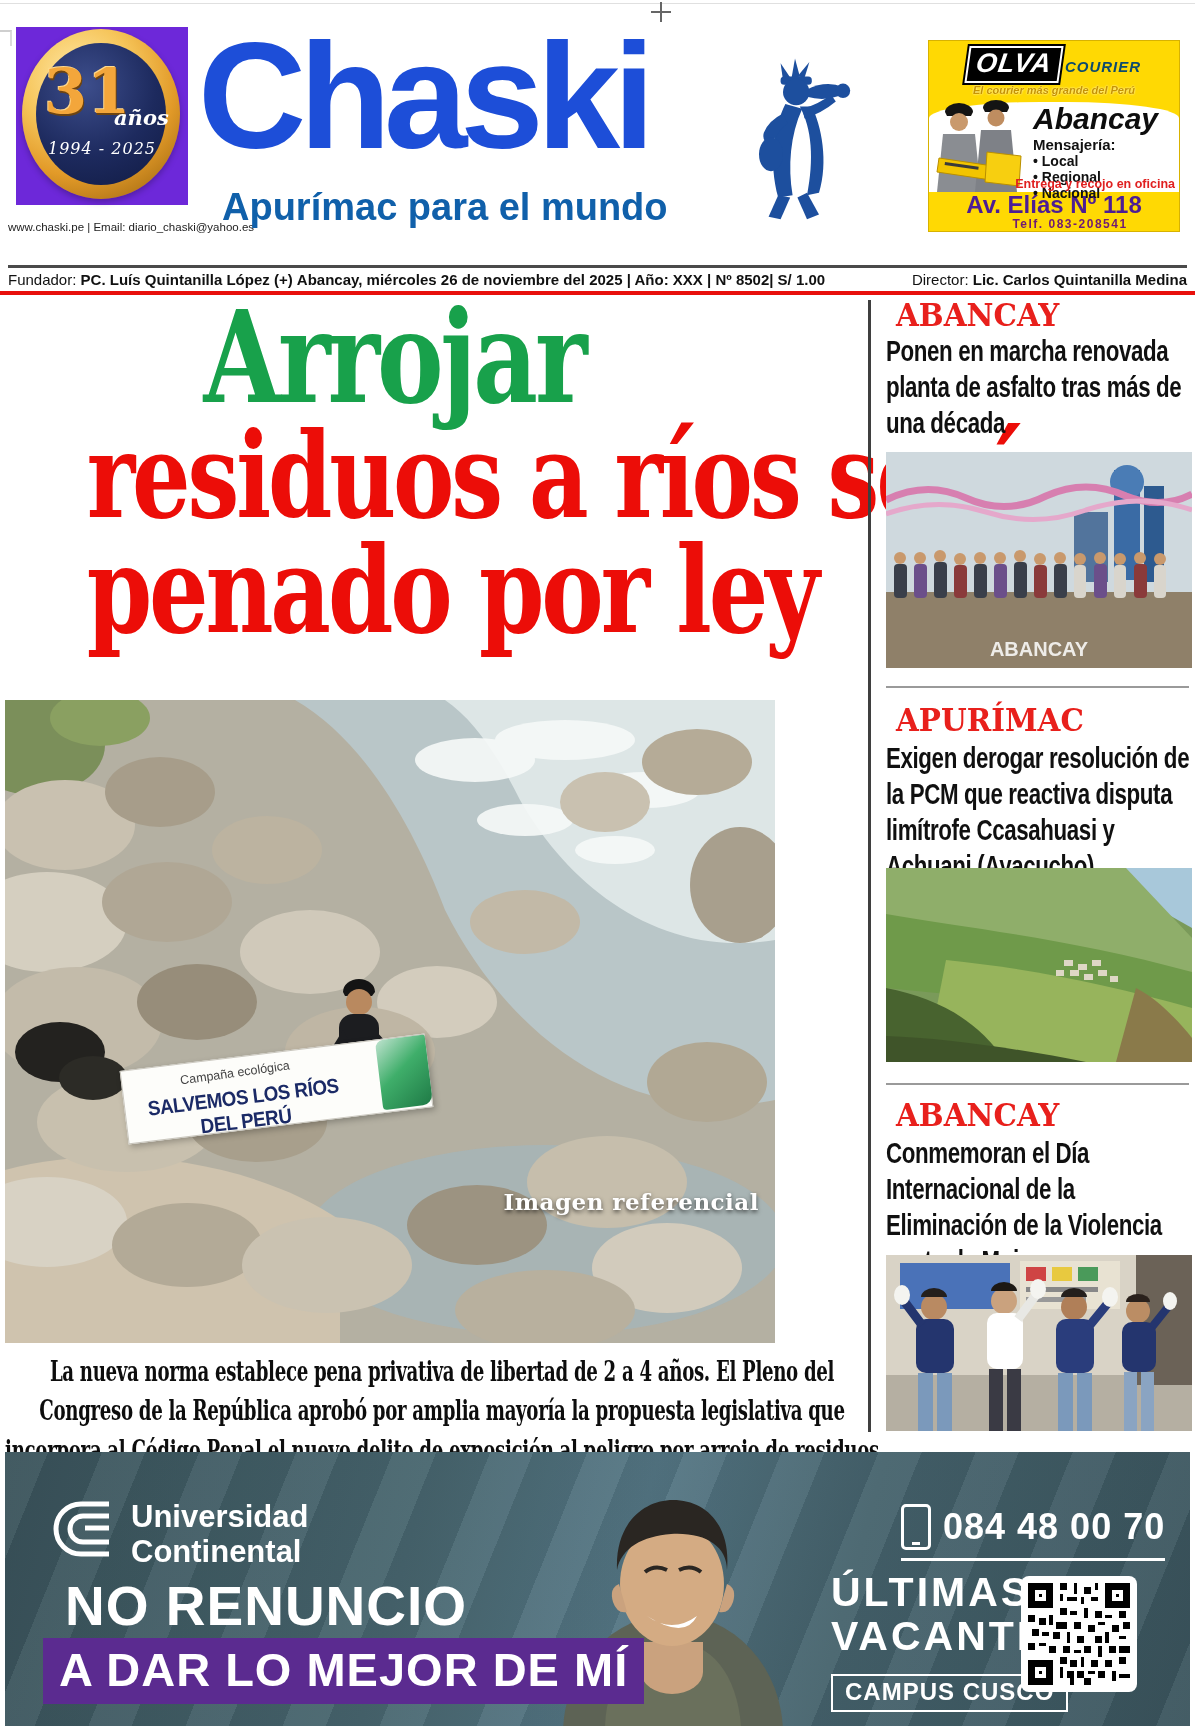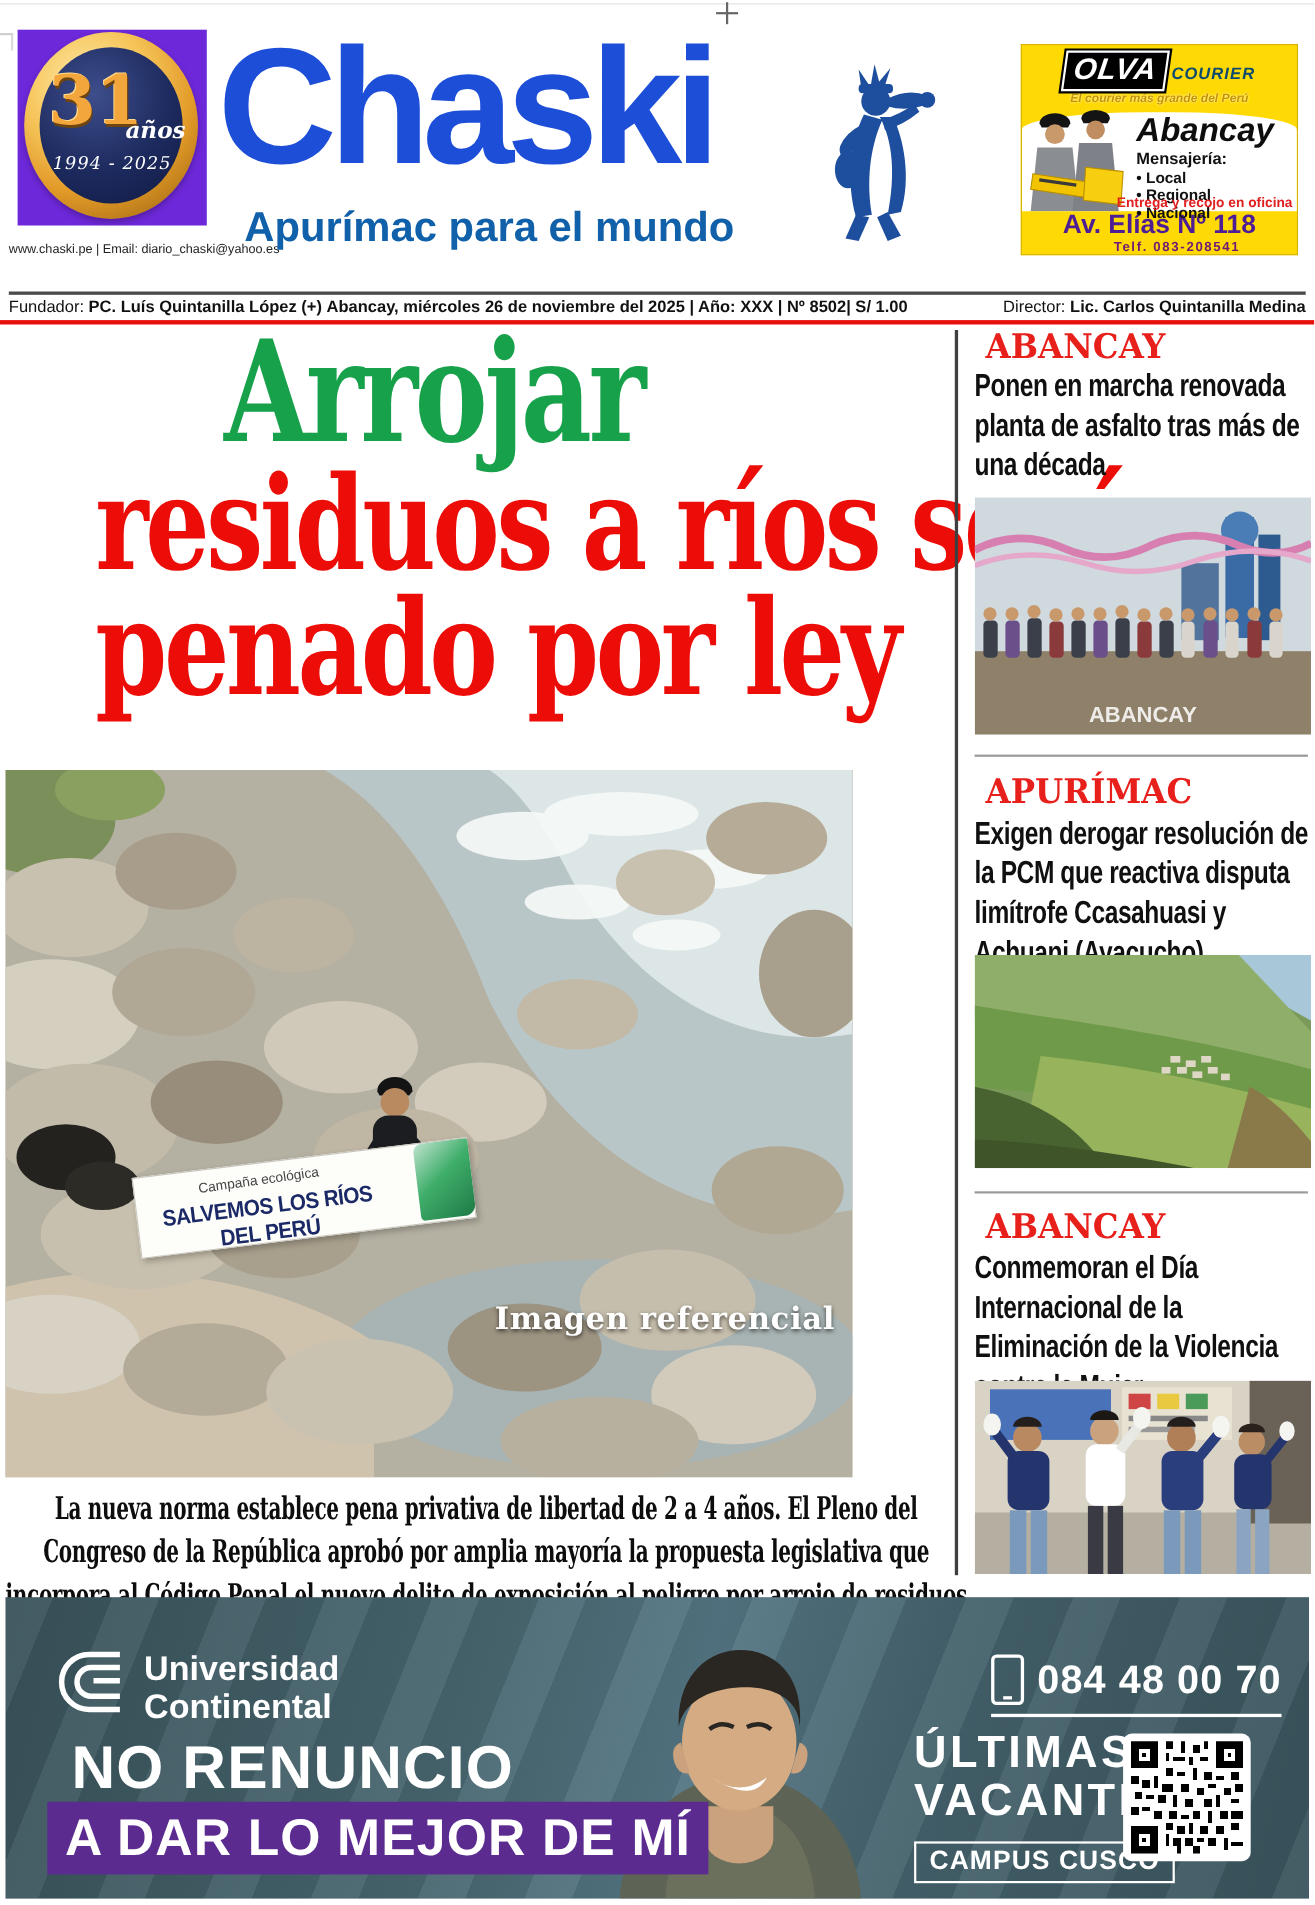--- a/index.html
+++ b/index.html
@@ -67,21 +67,21 @@
 
   .photo-main{position:absolute;left:5px;top:700px;width:770px;height:643px;overflow:hidden;background:#b7b3a6;}
   .banner{position:absolute;left:118px;top:352px;width:305px;height:72px;background:#fdfdfa;
      border:1px solid #c9c6bd;transform:rotate(-7deg);box-shadow:2px 3px 6px rgba(0,0,0,.25);}
   .banner-small{position:absolute;left:58px;top:8px;font-size:12.5px;color:#444;transform:rotate(-1deg);}
   .banner-text{position:absolute;left:8px;top:28px;width:240px;text-align:center;font-weight:bold;
      font-size:20.5px;color:#1b2a66;letter-spacing:-0.5px;transform:scaleX(0.92);transform-origin:left;}
   .banner-logo{position:absolute;right:-1px;top:0;width:50px;height:70px;
      background:linear-gradient(140deg,#bfe3cf,#3fae6a 45%,#1f7a46);border-radius:8px 2px 10px 4px;}
   .caption{position:absolute;right:16px;bottom:128px;font-family:"DejaVu Serif",serif;font-weight:bold;
-     font-size:28px;color:#fff;text-shadow:0 2px 4px rgba(0,0,0,.65);letter-spacing:0.5px;}
+     font-size:23px;color:#fff;text-shadow:0 2px 4px rgba(0,0,0,.65);letter-spacing:0.5px;}
 
   .lead-body{position:absolute;left:5px;top:1352px;width:1370px;transform:scaleX(0.638);
      transform-origin:left top;font-family:"DejaVu Serif",serif;font-weight:bold;font-size:28.5px;
      line-height:1.38;text-align:center;color:#0d0d0d;letter-spacing:-0.5px;}
 
   
   .vdiv{position:absolute;left:868px;top:300px;width:2.5px;height:1132px;background:#3f3f3f;}
   .hdiv{position:absolute;left:886px;right:6px;height:2px;background:#9a9a9a;}
   .sb-kicker{position:absolute;left:896px;font-family:"DejaVu Serif",serif;font-weight:bold;
      font-size:31px;color:#e8201c;transform:scaleX(0.95);transform-origin:left;}

